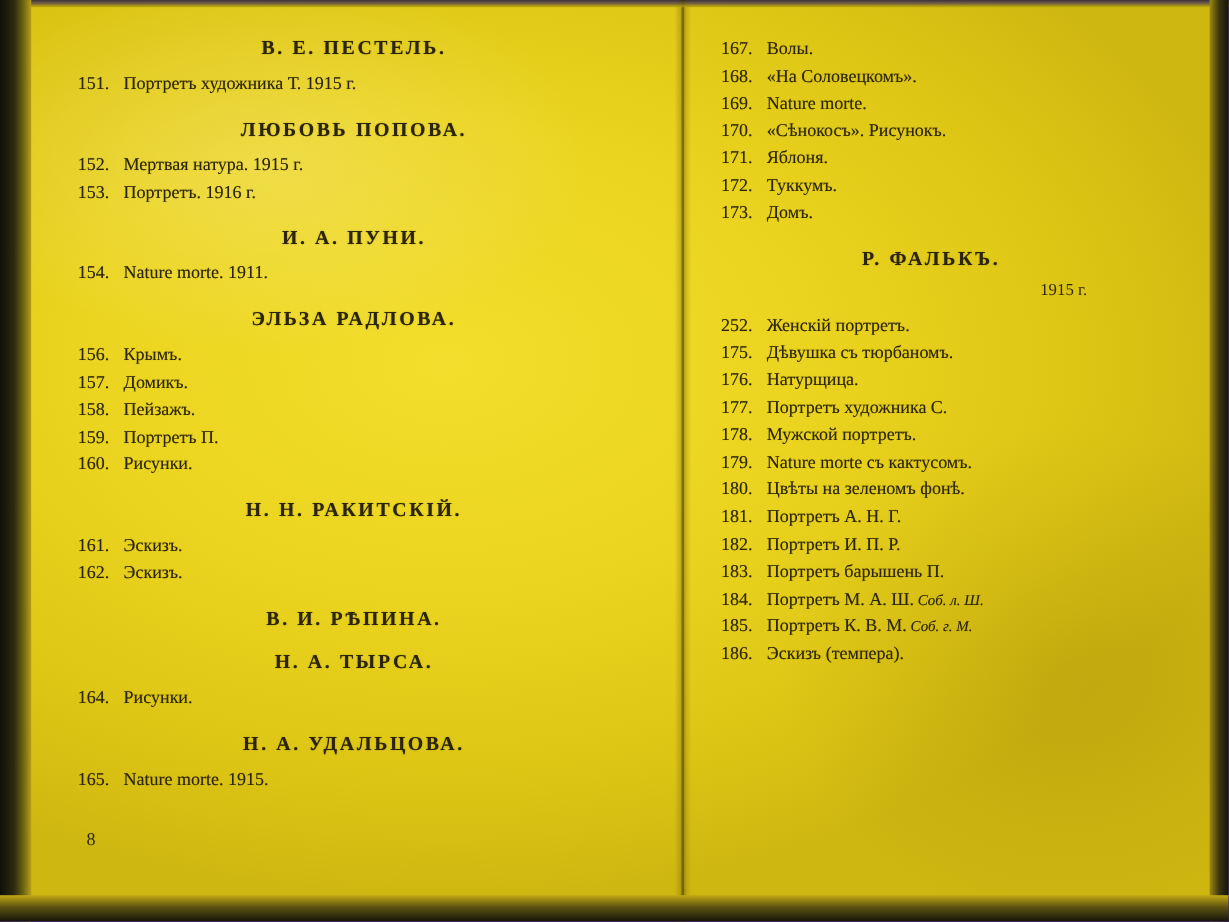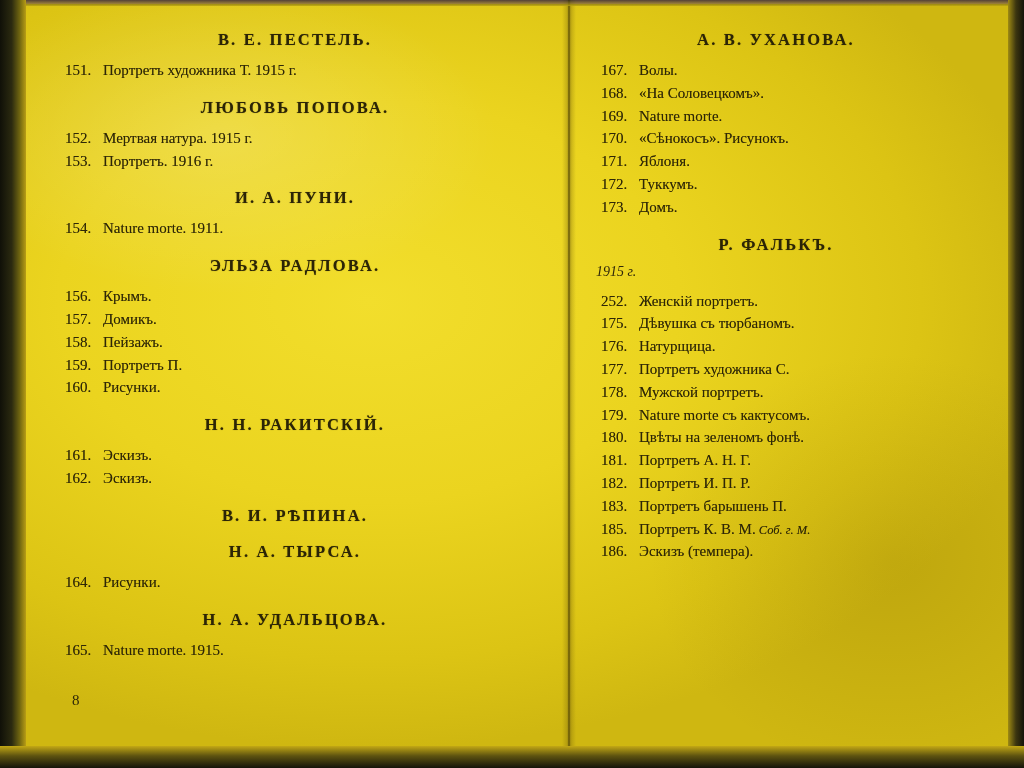--- a/index.html
+++ b/index.html
@@ -5,21 +5,21 @@
   html, body {
     margin: 0;
     padding: 0;
     background: #0d0d0a;
   }
   #page {
     position: relative;
     width: 1024px;
     height: 768px;
     overflow: hidden;
-    background: #f9a8d4;
+    background: #8b5cf6;
     font-family: "Liberation Serif", serif;
   }
   
   #page .edge-left {
     position: absolute;
     left: 0; top: 0;
     width: 26px; height: 768px;
     background: linear-gradient(to right, #101008 0%, #2b2a10 45%, #6e6410 75%, #b89d15 100%);
   }
   #page .edge-right {
@@ -87,23 +87,22 @@
     font-size: 16.5px;
     letter-spacing: 2.2px;
     font-weight: 700;
     margin: 16px 0 9px 0;
     color: #2b2406;
     text-shadow: 0 0 1px rgba(60,50,5,.55);
   }
   .col .artist:first-child { margin-top: 0; }
   .artist-right { padding-right: 60px; }
   .year {
-    text-align: left;
+    text-align: right;
     font-size: 14px;
-    font-style: italic;
     margin: 4px 0 10px 0;
     padding-right: 110px;
     color: #30280a;
   }
   .item {
     font-size: 15px;
     line-height: 1.52;
     white-space: nowrap;
     color: #2e2707;
     text-shadow: 0 0 .6px rgba(55,46,4,.5);
@@ -152,40 +151,40 @@
       <div class="artist">Н. Н. РАКИТСКІЙ.</div>
       <div class="item"><span class="num">161.</span><span>Эскизъ.</span></div>
       <div class="item"><span class="num">162.</span><span>Эскизъ.</span></div>
       <div class="artist">В. И. РѢПИНА.</div>
       <div class="artist">Н. А. ТЫРСА.</div>
       <div class="item"><span class="num">164.</span><span>Рисунки.</span></div>
       <div class="artist">Н. А. УДАЛЬЦОВА.</div>
       <div class="item"><span class="num">165.</span><span>Nature morte. 1915.</span></div>
     </div>
   <div class="col col-right soft" id="right-col">
-      <div class="artist artist-right">А. В. УХАНОВА.</div>
       <div class="item"><span class="num">167.</span><span>Волы.</span></div>
       <div class="item"><span class="num">168.</span><span>«На Соловецкомъ».</span></div>
       <div class="item"><span class="num">169.</span><span>Nature morte.</span></div>
       <div class="item"><span class="num">170.</span><span>«Сѣнокосъ». Рисунокъ.</span></div>
       <div class="item"><span class="num">171.</span><span>Яблоня.</span></div>
       <div class="item"><span class="num">172.</span><span>Туккумъ.</span></div>
       <div class="item"><span class="num">173.</span><span>Домъ.</span></div>
       <div class="artist artist-right">Р. ФАЛЬКЪ.</div>
       <div class="year">1915 г.</div>
       <div class="item"><span class="num">252.</span><span>Женскій портретъ.</span></div>
       <div class="item"><span class="num">175.</span><span>Дѣвушка съ тюрбаномъ.</span></div>
       <div class="item"><span class="num">176.</span><span>Натурщица.</span></div>
       <div class="item"><span class="num">177.</span><span>Портретъ художника С.</span></div>
       <div class="item"><span class="num">178.</span><span>Мужской портретъ.</span></div>
       <div class="item"><span class="num">179.</span><span>Nature morte съ кактусомъ.</span></div>
       <div class="item"><span class="num">180.</span><span>Цвѣты на зеленомъ фонѣ.</span></div>
       <div class="item"><span class="num">181.</span><span>Портретъ А. Н. Г.</span></div>
       <div class="item"><span class="num">182.</span><span>Портретъ И. П. Р.</span></div>
       <div class="item"><span class="num">183.</span><span>Портретъ барышень П.</span></div>
+      <div class="item"><span class="num">184.</span><span>Портретъ М. А. Ш.</span><span class="sm"> Соб. л. Ш.</span></div>
       <div class="item"><span class="num">185.</span><span>Портретъ К. В. М.</span><span class="sm"> Соб. г. М.</span></div>
       <div class="item"><span class="num">186.</span><span>Эскизъ (темпера).</span></div>
     </div>
 
   <div class="page-number soft">8</div>
 
   <div class="gutter"></div>
   <div class="gutter-line"></div>
 
   <div class="edge-top"></div>

